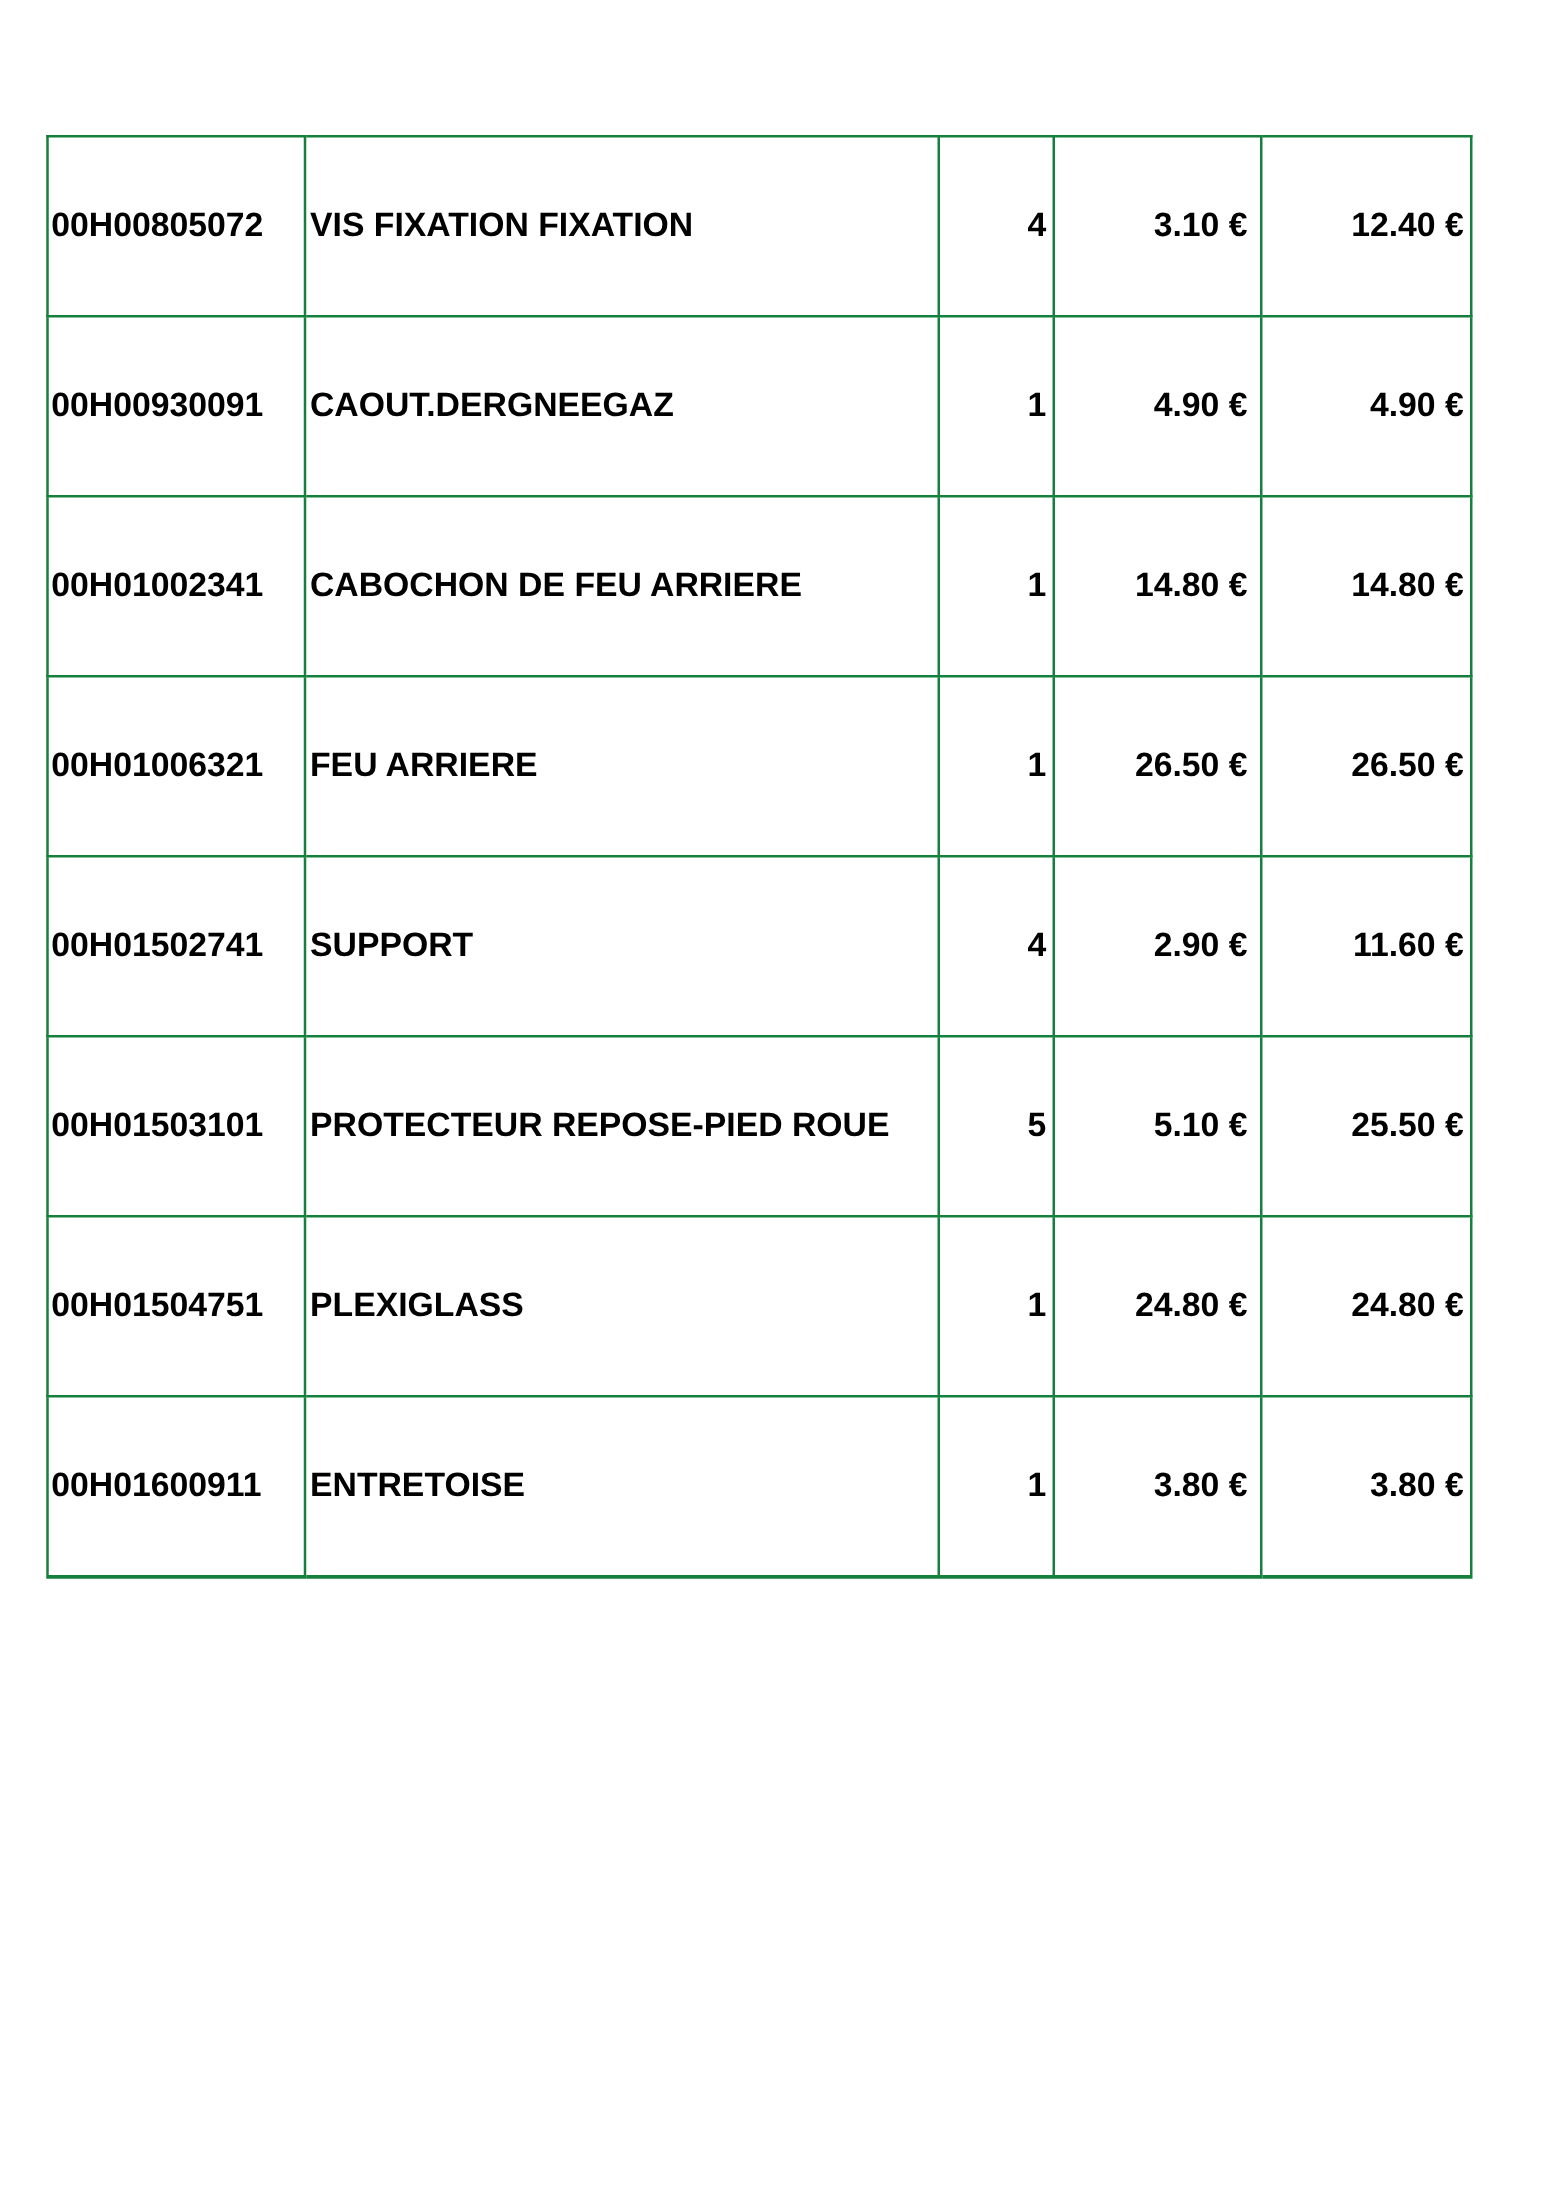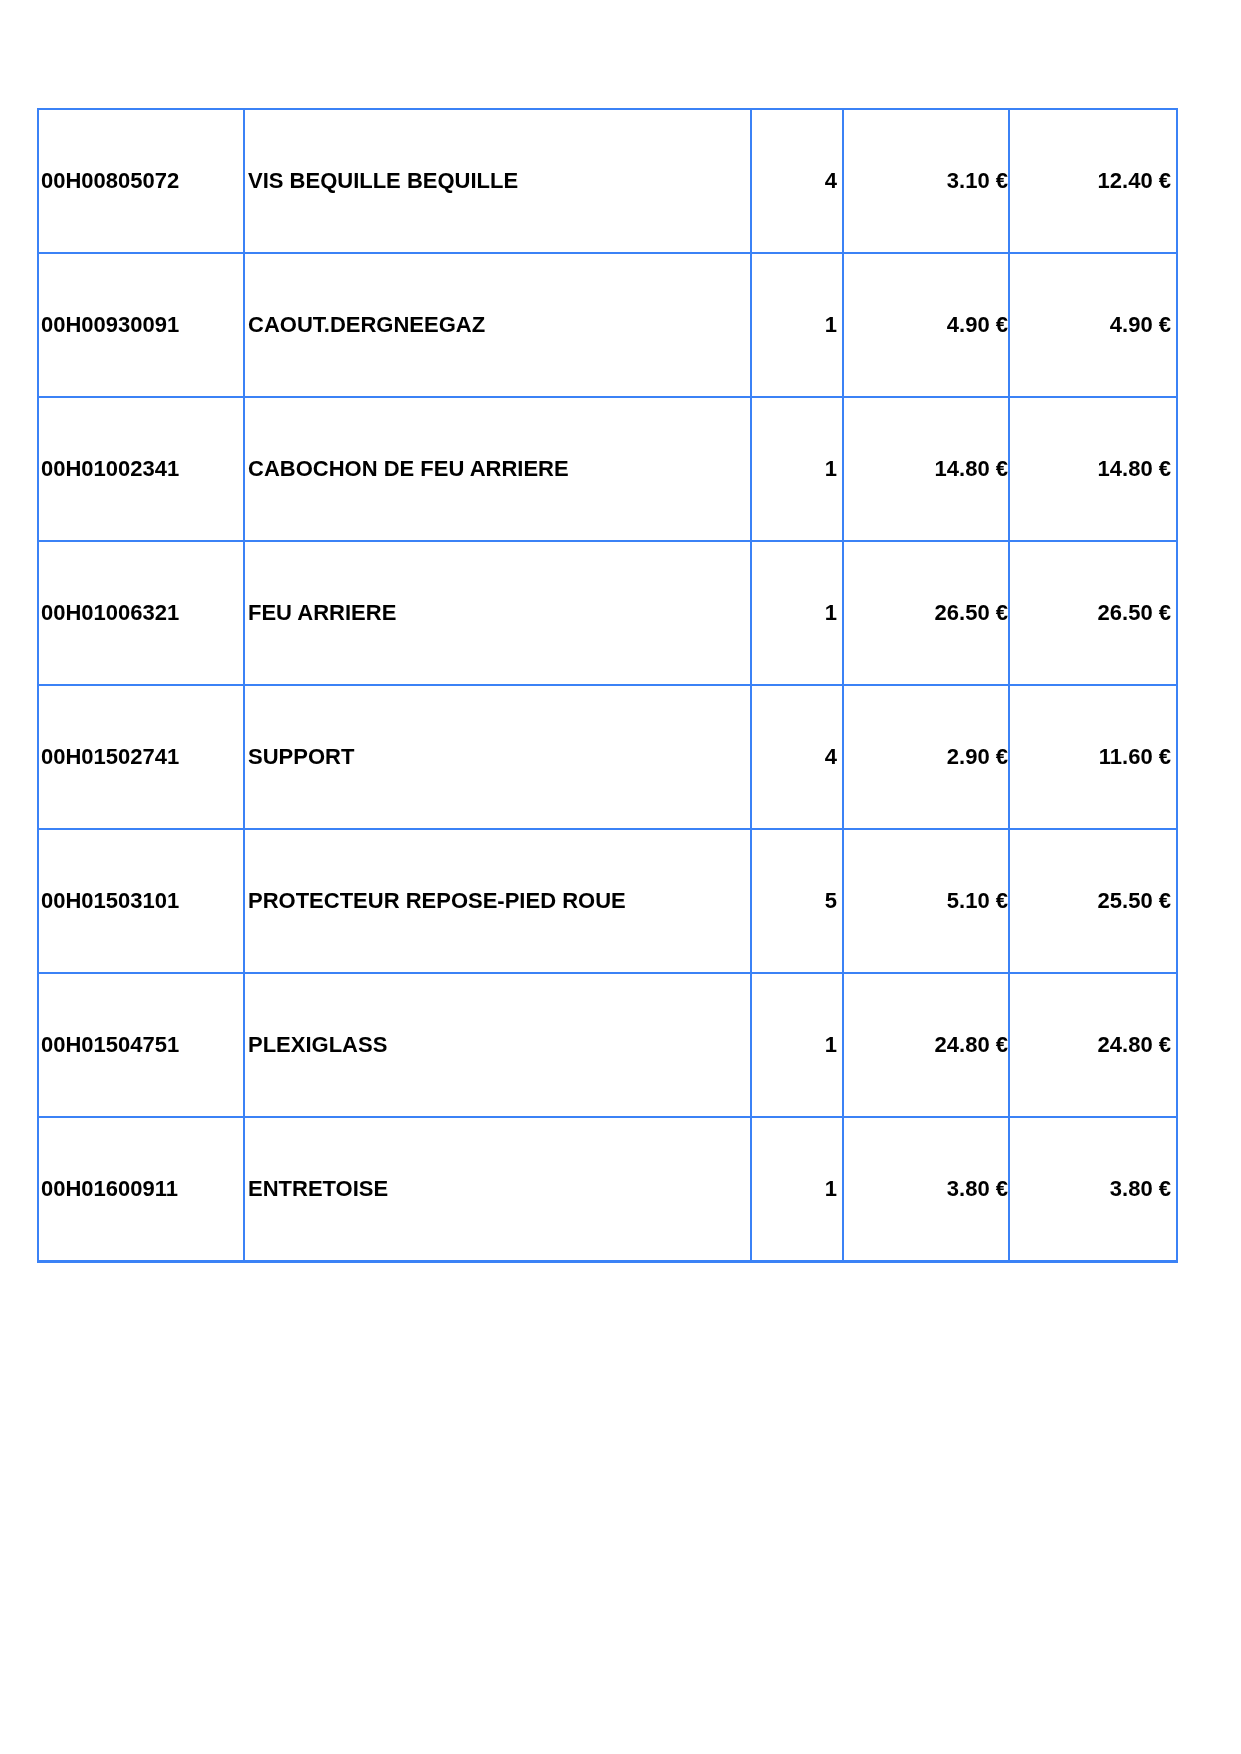--- a/index.html
+++ b/index.html
@@ -20,53 +20,53 @@
   }
   table.parts {
     position: absolute;
     left: 37px;
     top: 108px;
     width: 1139px;
     border-collapse: collapse;
     table-layout: fixed;
   }
   table.parts td {
-    border: 2px solid #3b82f6;
+    border: 2px solid #15803d;
     height: 144px;
     vertical-align: middle;
     font-weight: bold;
-    font-size: 22px;
+    font-size: 27px;
     line-height: 1.1;
     color: #000000;
     white-space: nowrap;
     overflow: hidden;
   }
   table.parts tr:last-child td { border-bottom-width: 3px; }
   td.c-ref   { padding-left: 2px;  text-align: left;  }
   td.c-desc  { padding-left: 3px;  text-align: left;  }
   td.c-qty   { padding-right: 5px; text-align: right; }
-  td.c-unit  { padding-right: 0; text-align: right; }
+  td.c-unit  { padding-right: 10px; text-align: right; }
   td.c-total { padding-right: 5px; text-align: right; padding-left: 11px; }
 </style>
 </head>
 <body>
 
 <div class="sheet">
   <table class="parts">
     <colgroup>
       <col style="width:206px">
       <col style="width:507px">
       <col style="width:92px">
       <col style="width:166px">
       <col style="width:168px">
     </colgroup>
     <tbody>
       <tr>
         <td class="c-ref">00H00805072</td>
-        <td class="c-desc">VIS BEQUILLE BEQUILLE</td>
+        <td class="c-desc">VIS FIXATION FIXATION</td>
         <td class="c-qty">4</td>
         <td class="c-unit">3.10 €</td>
         <td class="c-total">12.40 €</td>
       </tr>
       <tr>
         <td class="c-ref">00H00930091</td>
         <td class="c-desc">CAOUT.DERGNEEGAZ</td>
         <td class="c-qty">1</td>
         <td class="c-unit">4.90 €</td>
         <td class="c-total">4.90 €</td>

